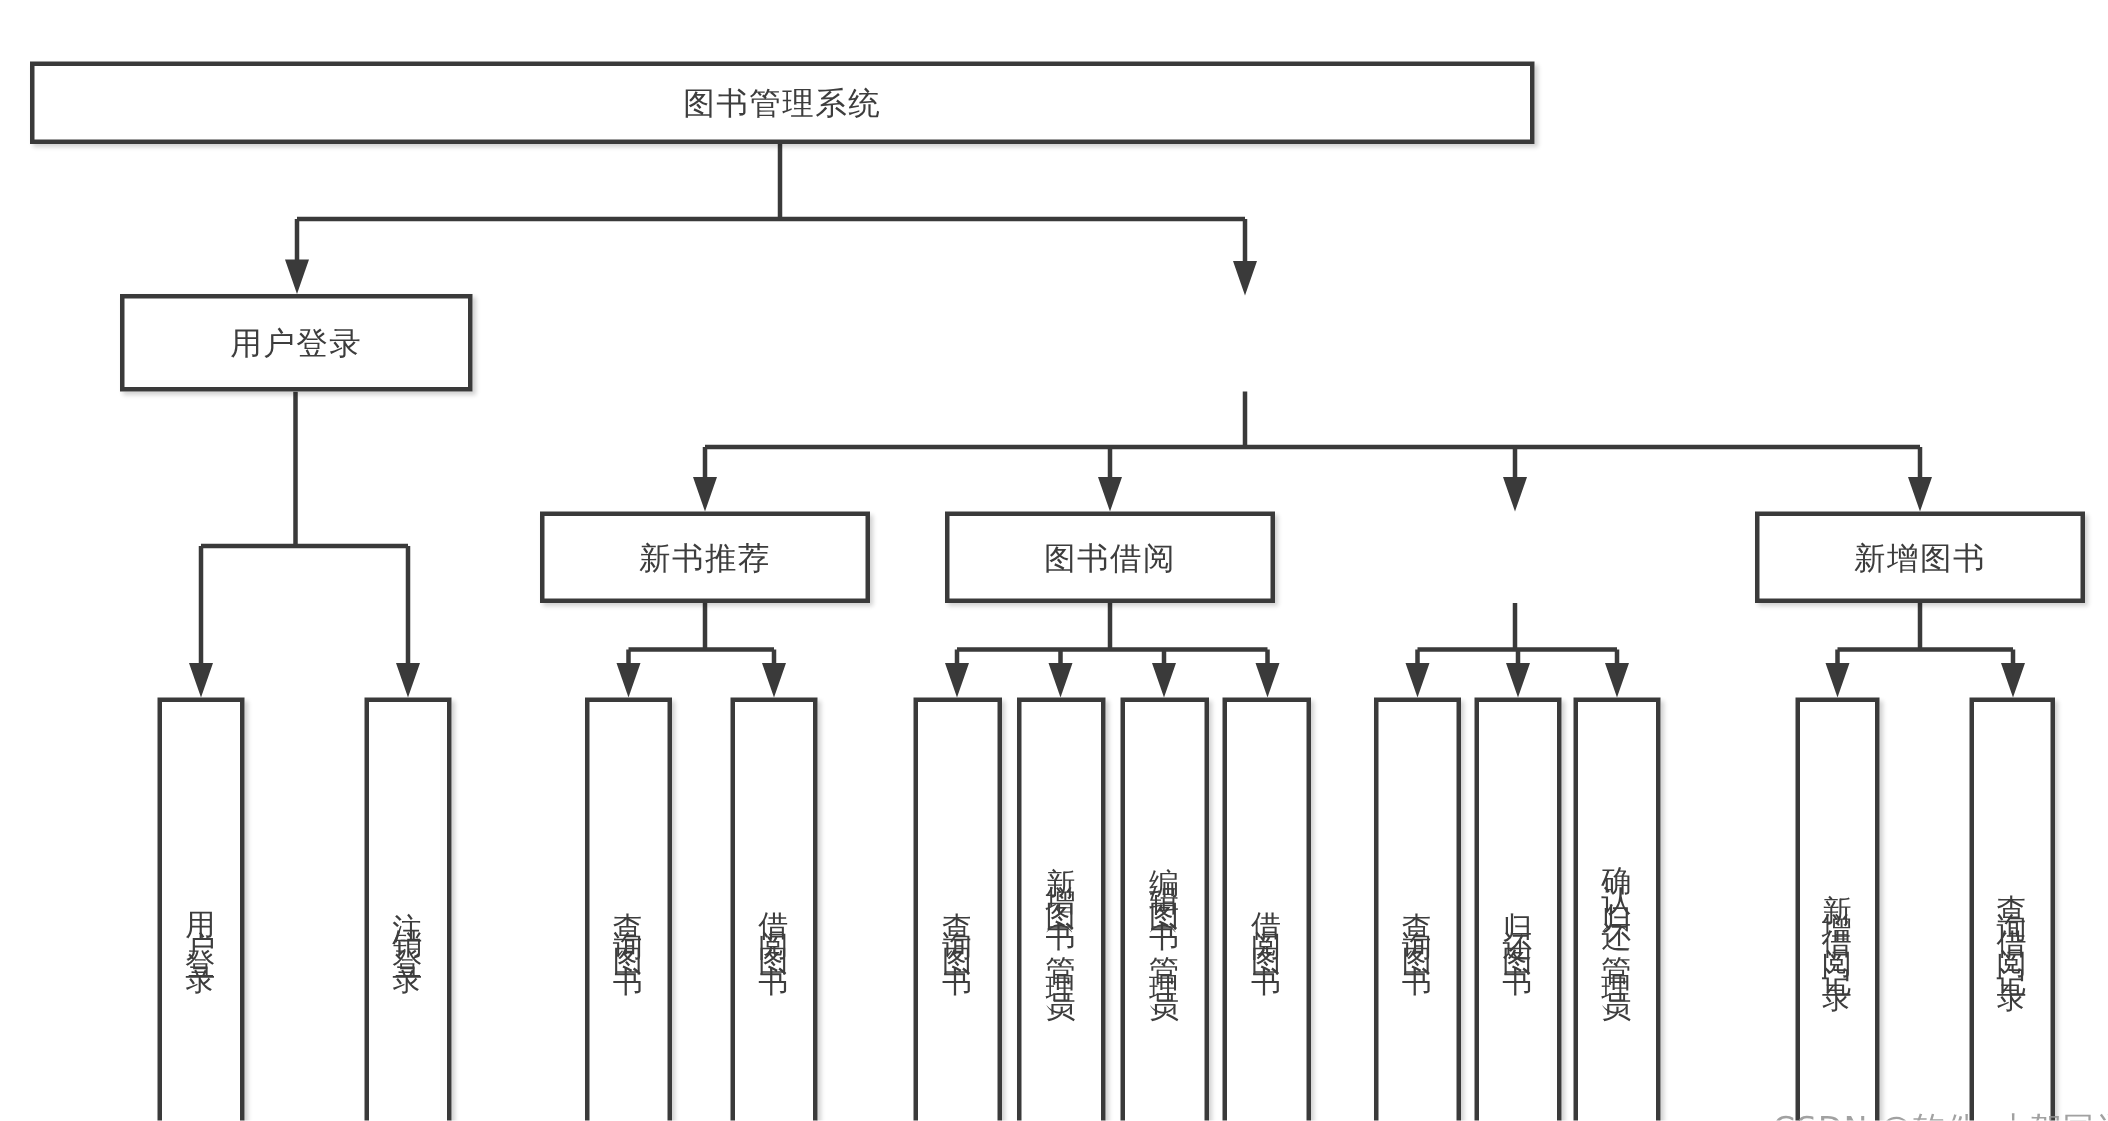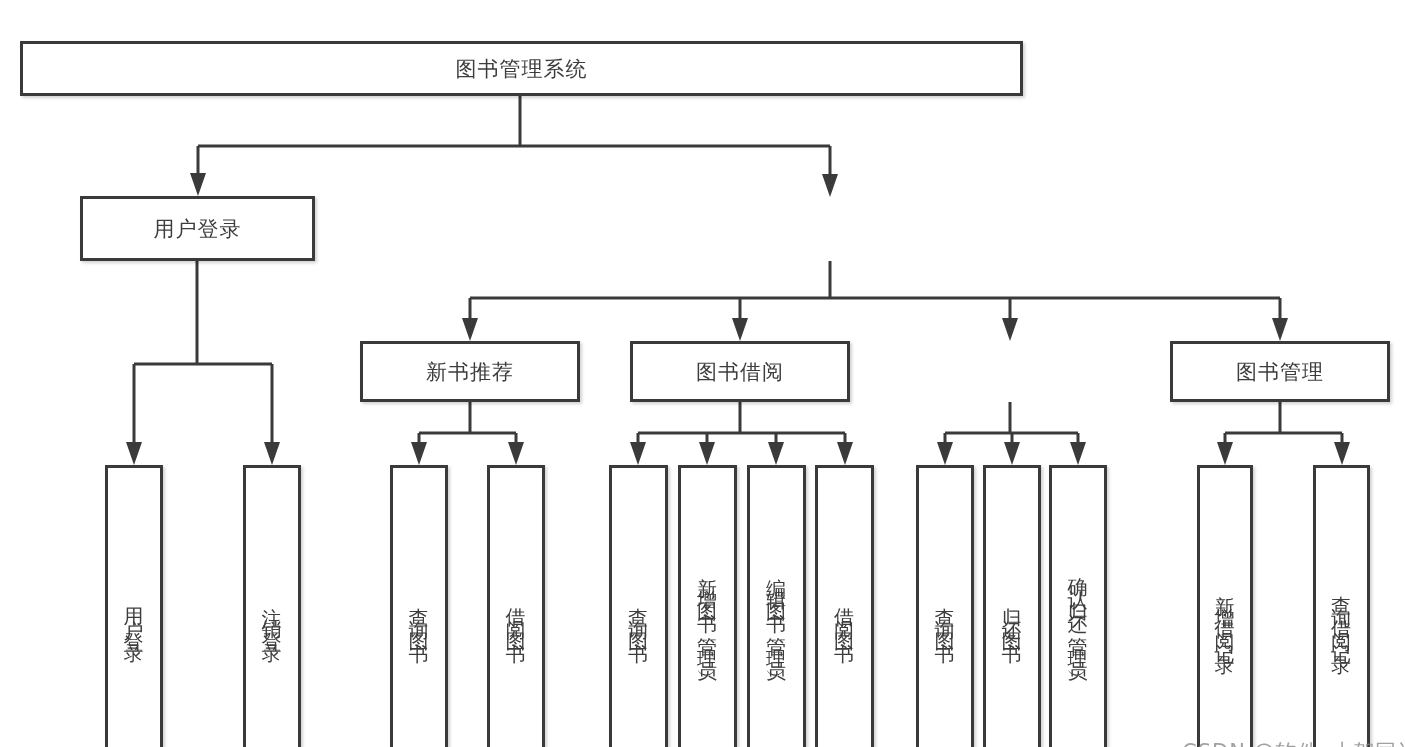--- a/index.html
+++ b/index.html
@@ -76,21 +76,21 @@
     <span class="h-label">用户登录</span>
   </div>
 
   <div class="node" style="left:630px;top:313px;width:220px;height:61px">
     <span class="h-label">图书借阅</span>
   </div>
   <div class="node" style="left:360px;top:313px;width:220px;height:61px">
     <span class="h-label">新书推荐</span>
   </div>
   <div class="node" style="left:1170px;top:313px;width:220px;height:61px">
-    <span class="h-label">图书管理</span>
+    <span class="h-label">新增图书</span>
   </div>
 
   <div class="node" style="left:105px;top:437px;width:58px;height:301px">
     <span class="v-label">用户登录</span>
   </div>
   <div class="node" style="left:243px;top:437px;width:58px;height:301px">
     <span class="v-label">注销登录</span>
   </div>
 
   <div class="node" style="left:390px;top:437px;width:58px;height:301px">

